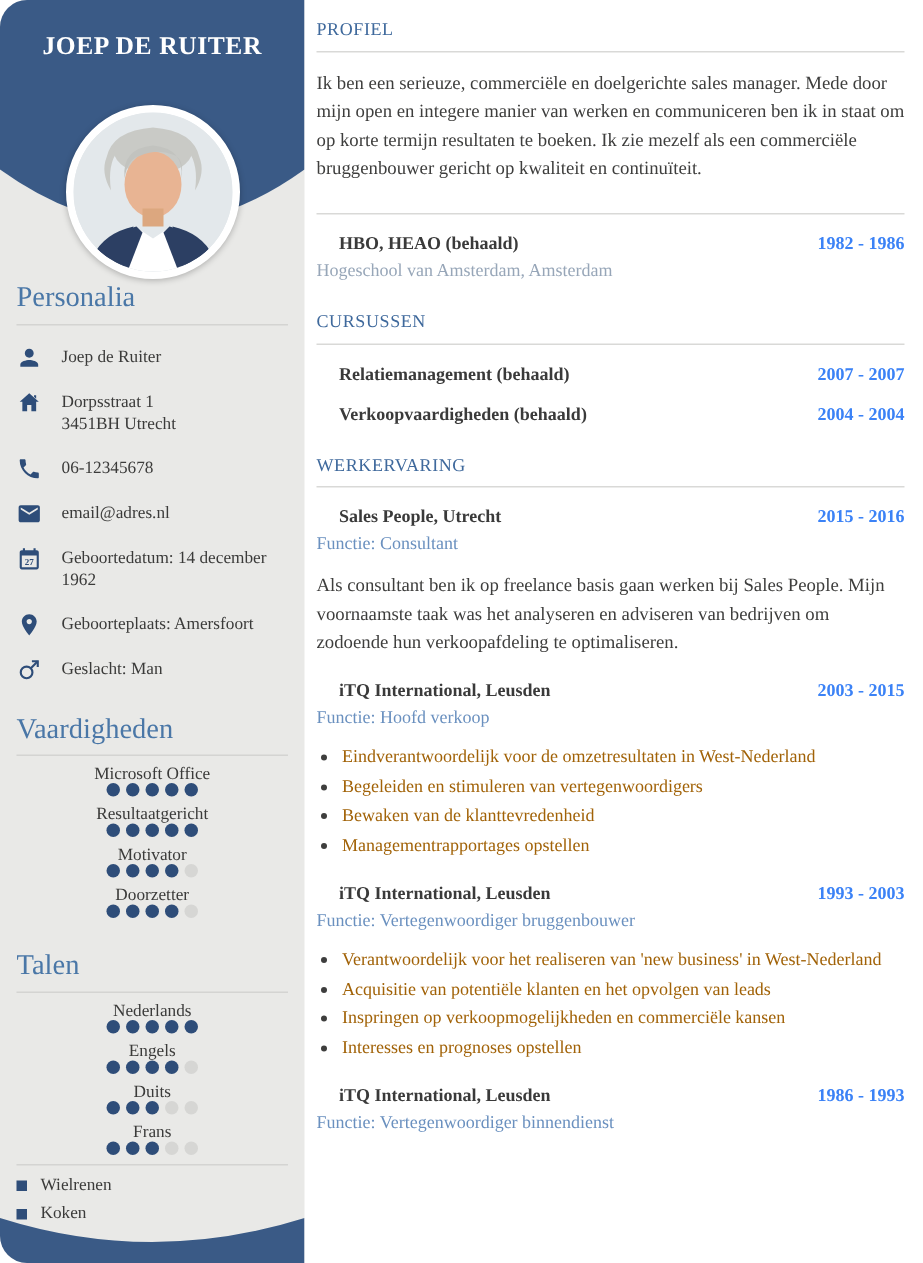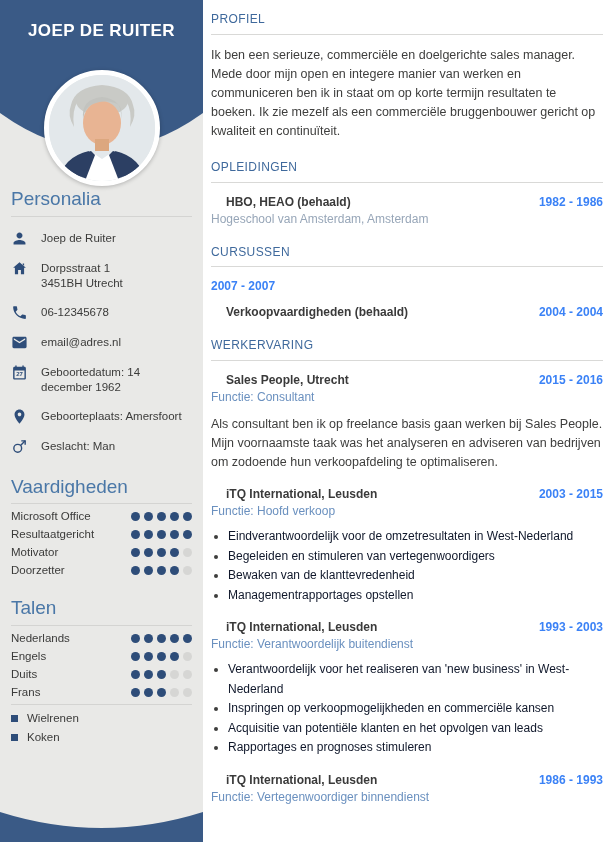--- a/index.html
+++ b/index.html
@@ -1,38 +1,38 @@
 <!DOCTYPE html>
 <html><head>
 <meta charset="utf-8">
 <style>
   html,body{margin:0;padding:0;background:#fff;}
   .page{position:relative;width:615px;height:842px;background:#ffffff;overflow:hidden;
-        font-family:Liberation Sans, sans-serif;-webkit-font-smoothing:antialiased;}
+        font-family:Liberation Serif, serif;border-radius:18px;-webkit-font-smoothing:antialiased;}
 
   
   .sidebar{position:absolute;left:0;top:0;width:203px;height:842px;background:#e9e9e7;}
   .header-curve{position:absolute;top:0;left:0;display:block;}
   .footer-curve{position:absolute;bottom:0;left:0;display:block;}
   .side-name{position:absolute;top:21px;left:0;width:203px;text-align:center;color:#ffffff;
              font-size:17px;font-weight:bold;letter-spacing:.4px;}
   .photo{position:absolute;top:70px;left:50%;transform:translateX(-50%);
          width:106px;height:106px;border:5px solid #ffffff;border-radius:50%;
          overflow:hidden;background:#e2e7ea;box-shadow:0 1px 4px rgba(0,0,0,.25);}
   .photo svg{display:block;}
 
   .side-content{position:absolute;top:188px;left:11px;width:181px;}
   .side-title{font-size:19px;font-weight:400;color:#4a77a7;margin:0;line-height:1.15;}
   .side-rule{border:none;border-top:1px solid #d4d4d2;margin:6px 0 0 0;}
 
   .p-row{display:flex;align-items:flex-start;margin-top:13px;}
   .p-row .ico{flex:0 0 17px;width:17px;height:17px;margin-right:13px;margin-top:0;}
   .p-row .txt{font-size:11.5px;color:#3b3b3a;line-height:1.3;padding-top:1px;}
 
-  .skill-row{display:flex;justify-content:space-between;align-items:center;margin-top:6px;}
+  .skill-row{display:flex;justify-content:space-between;align-items:center;margin-top:6px;flex-direction:column;}
   .skill-row .lbl{font-size:11.5px;color:#3b3b3a;}
   .dots{display:flex;gap:4px;}
   .dot{width:9px;height:9px;border-radius:50%;background:#d6d6d4;}
   .dot.filled{background:#2e4d79;}
 
   .hobby-row{display:flex;align-items:center;margin-top:7px;}
   .hobby-row .sq{width:7px;height:7px;background:#2e4d79;margin-right:9px;flex:0 0 7px;}
   .hobby-row .lbl{font-size:11.5px;color:#3b3b3a;}
 
   .mt-section{margin-top:21px;}
@@ -49,21 +49,21 @@
 
   .entry{margin-top:12px;}
   .entry-head{display:flex;justify-content:space-between;align-items:baseline;}
   .entry-name{font-size:12px;font-weight:bold;color:#3a3a3a;padding-left:15px;}
   .entry-period{font-size:12px;font-weight:bold;color:#3b82f6;white-space:nowrap;}
   .entry-sub{font-size:12px;color:#97a6b8;margin-top:3px;}
   .functie{font-size:12px;color:#6a90bf;margin-top:3px;}
   .entry-gap{margin-top:15px;}
 
   ul.blts{list-style:none;margin:9px 0 0 0;padding:0;}
-  ul.blts li{position:relative;font-size:12px;line-height:19.5px;color:#0f172a;padding-left:17px;}
+  ul.blts li{position:relative;font-size:12px;line-height:19.5px;color:#a16207;padding-left:17px;}
   ul.blts li::before{content:"";position:absolute;left:3px;top:8px;width:4px;height:4px;
                      border-radius:50%;background:#3e3e3d;}
 </style>
 </head>
 <body>
 
 <div class="page">
 
   <aside class="sidebar">
 
@@ -262,36 +262,36 @@
 
   <main class="main">
 
     <section class="sec-profiel">
       <h1 class="main-title">PROFIEL</h1>
       <hr class="main-rule">
       <p class="para">Ik ben een serieuze, commerciële en doelgerichte sales manager. Mede door mijn open en integere manier van werken en communiceren ben ik in staat om op korte termijn resultaten te boeken. Ik zie mezelf als een commerciële bruggenbouwer gericht op kwaliteit en continuïteit.</p>
     </section>
 
     <section class="sec">
-      <h1 class="main-title">OPLEIDINGEN</h1>
       <hr class="main-rule">
       <div class="entry">
         <div class="entry-head">
           <span class="entry-name">HBO, HEAO (behaald)</span>
           <span class="entry-period">1982 - 1986</span>
         </div>
         <div class="entry-sub">Hogeschool van Amsterdam, Amsterdam</div>
       </div>
     </section>
 
     <section class="sec">
       <h1 class="main-title">CURSUSSEN</h1>
       <hr class="main-rule">
       <div class="entry">
         <div class="entry-head">
+          <span class="entry-name">Relatiemanagement (behaald)</span>
           <span class="entry-period">2007 - 2007</span>
         </div>
       </div>
       <div class="entry">
         <div class="entry-head">
           <span class="entry-name">Verkoopvaardigheden (behaald)</span>
           <span class="entry-period">2004 - 2004</span>
         </div>
       </div>
     </section>
@@ -321,26 +321,26 @@
           <li>Bewaken van de klanttevredenheid</li>
           <li>Managementrapportages opstellen</li>
         </ul>
       </div>
 
       <div class="entry entry-gap">
         <div class="entry-head">
           <span class="entry-name">iTQ International, Leusden</span>
           <span class="entry-period">1993 - 2003</span>
         </div>
-        <div class="functie">Functie: Verantwoordelijk buitendienst</div>
+        <div class="functie">Functie: Vertegenwoordiger bruggenbouwer</div>
         <ul class="blts">
           <li>Verantwoordelijk voor het realiseren van 'new business' in West-Nederland</li>
+          <li>Acquisitie van potentiële klanten en het opvolgen van leads</li>
           <li>Inspringen op verkoopmogelijkheden en commerciële kansen</li>
-          <li>Acquisitie van potentiële klanten en het opvolgen van leads</li>
-          <li>Rapportages en prognoses stimuleren</li>
+          <li>Interesses en prognoses opstellen</li>
         </ul>
       </div>
 
       <div class="entry entry-gap">
         <div class="entry-head">
           <span class="entry-name">iTQ International, Leusden</span>
           <span class="entry-period">1986 - 1993</span>
         </div>
         <div class="functie">Functie: Vertegenwoordiger binnendienst</div>
 

